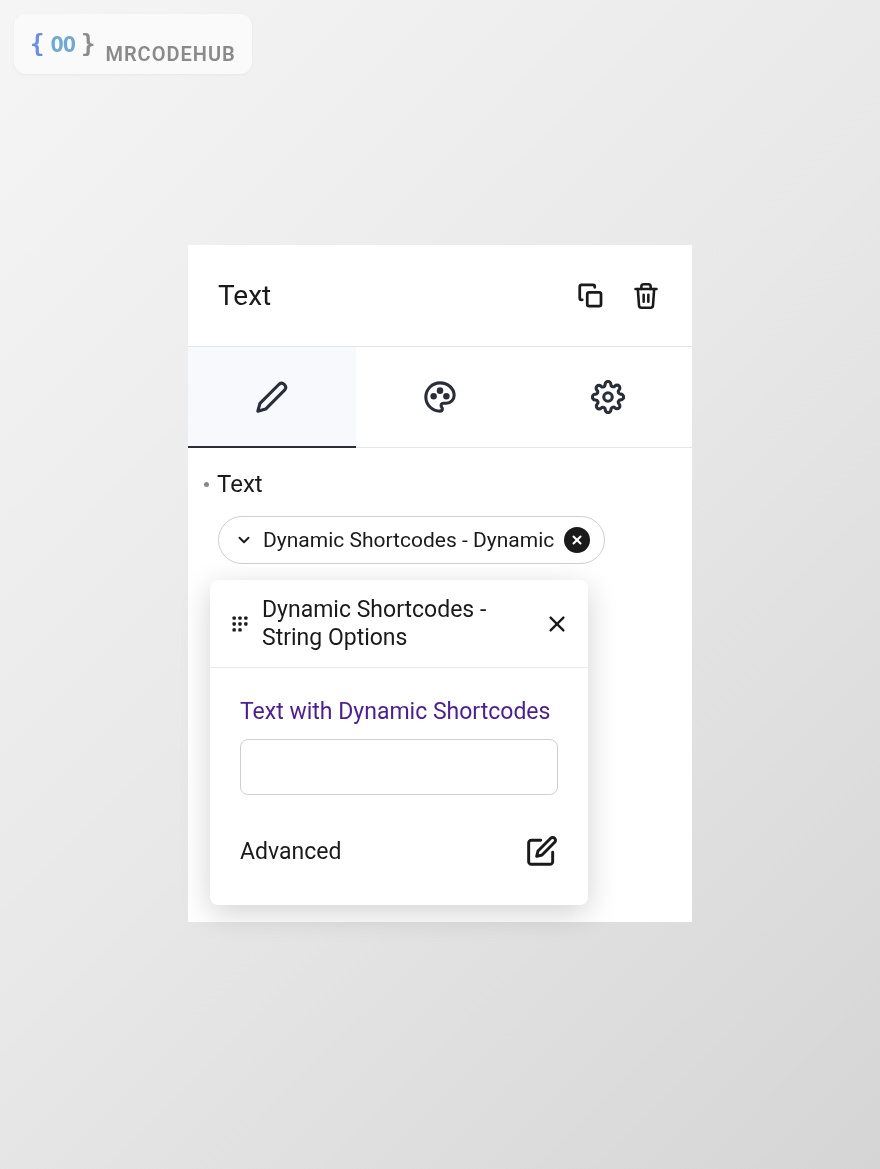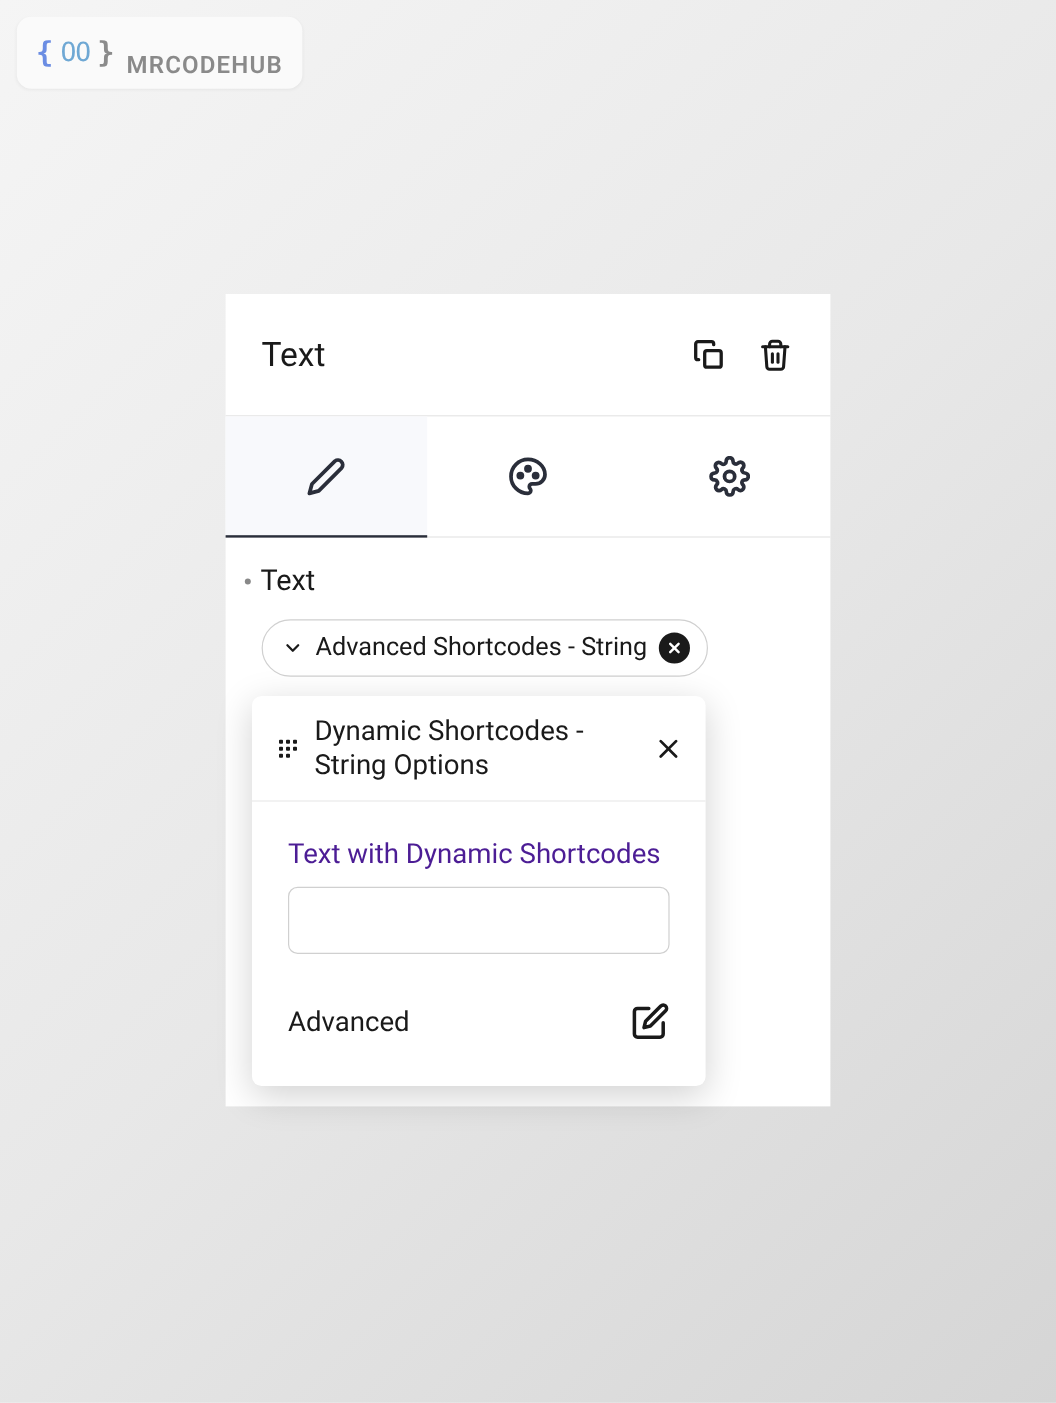--- a/index.html
+++ b/index.html
@@ -30,21 +30,21 @@
     .watermark-brace {
       font-size: 24px;
       font-weight: 700;
       font-family: monospace;
     }
     .watermark-brace-left { color: #6b8de3; }
     .watermark-brace-right { color: #8b8b8b; }
     .watermark-oo {
       color: #6fa8d4;
       font-size: 22px;
-      font-weight: 400;
+      font-weight: 700;
       letter-spacing: -1px;
       font-family: monospace;
     }
     .watermark-text {
       color: #8a8a8a;
       font-size: 20px;
       font-weight: 600;
       letter-spacing: 1px;
       margin-left: 4px;
       margin-top: 20px;
@@ -266,21 +266,21 @@
 
   <div class="section">
     <div class="section-label-row">
       <div class="bullet"></div>
       <div class="section-label">Text</div>
     </div>
     <div class="chip">
       <svg width="18" height="18" viewBox="0 0 24 24" fill="none" stroke="#1a1a1a" stroke-width="2.5" stroke-linecap="round" stroke-linejoin="round">
         <polyline points="6 9 12 15 18 9"></polyline>
       </svg>
-      <span class="chip-text">Advanced Shortcodes - String</span>
+      <span class="chip-text">Dynamic Shortcodes - Dynamic</span>
       <div class="chip-remove">
         <svg width="14" height="14" viewBox="0 0 24 24" fill="none" stroke="#fff" stroke-width="3.5" stroke-linecap="round">
           <line x1="6" y1="6" x2="18" y2="18"></line>
           <line x1="6" y1="18" x2="18" y2="6"></line>
         </svg>
       </div>
     </div>
   </div>
 </div>
 

